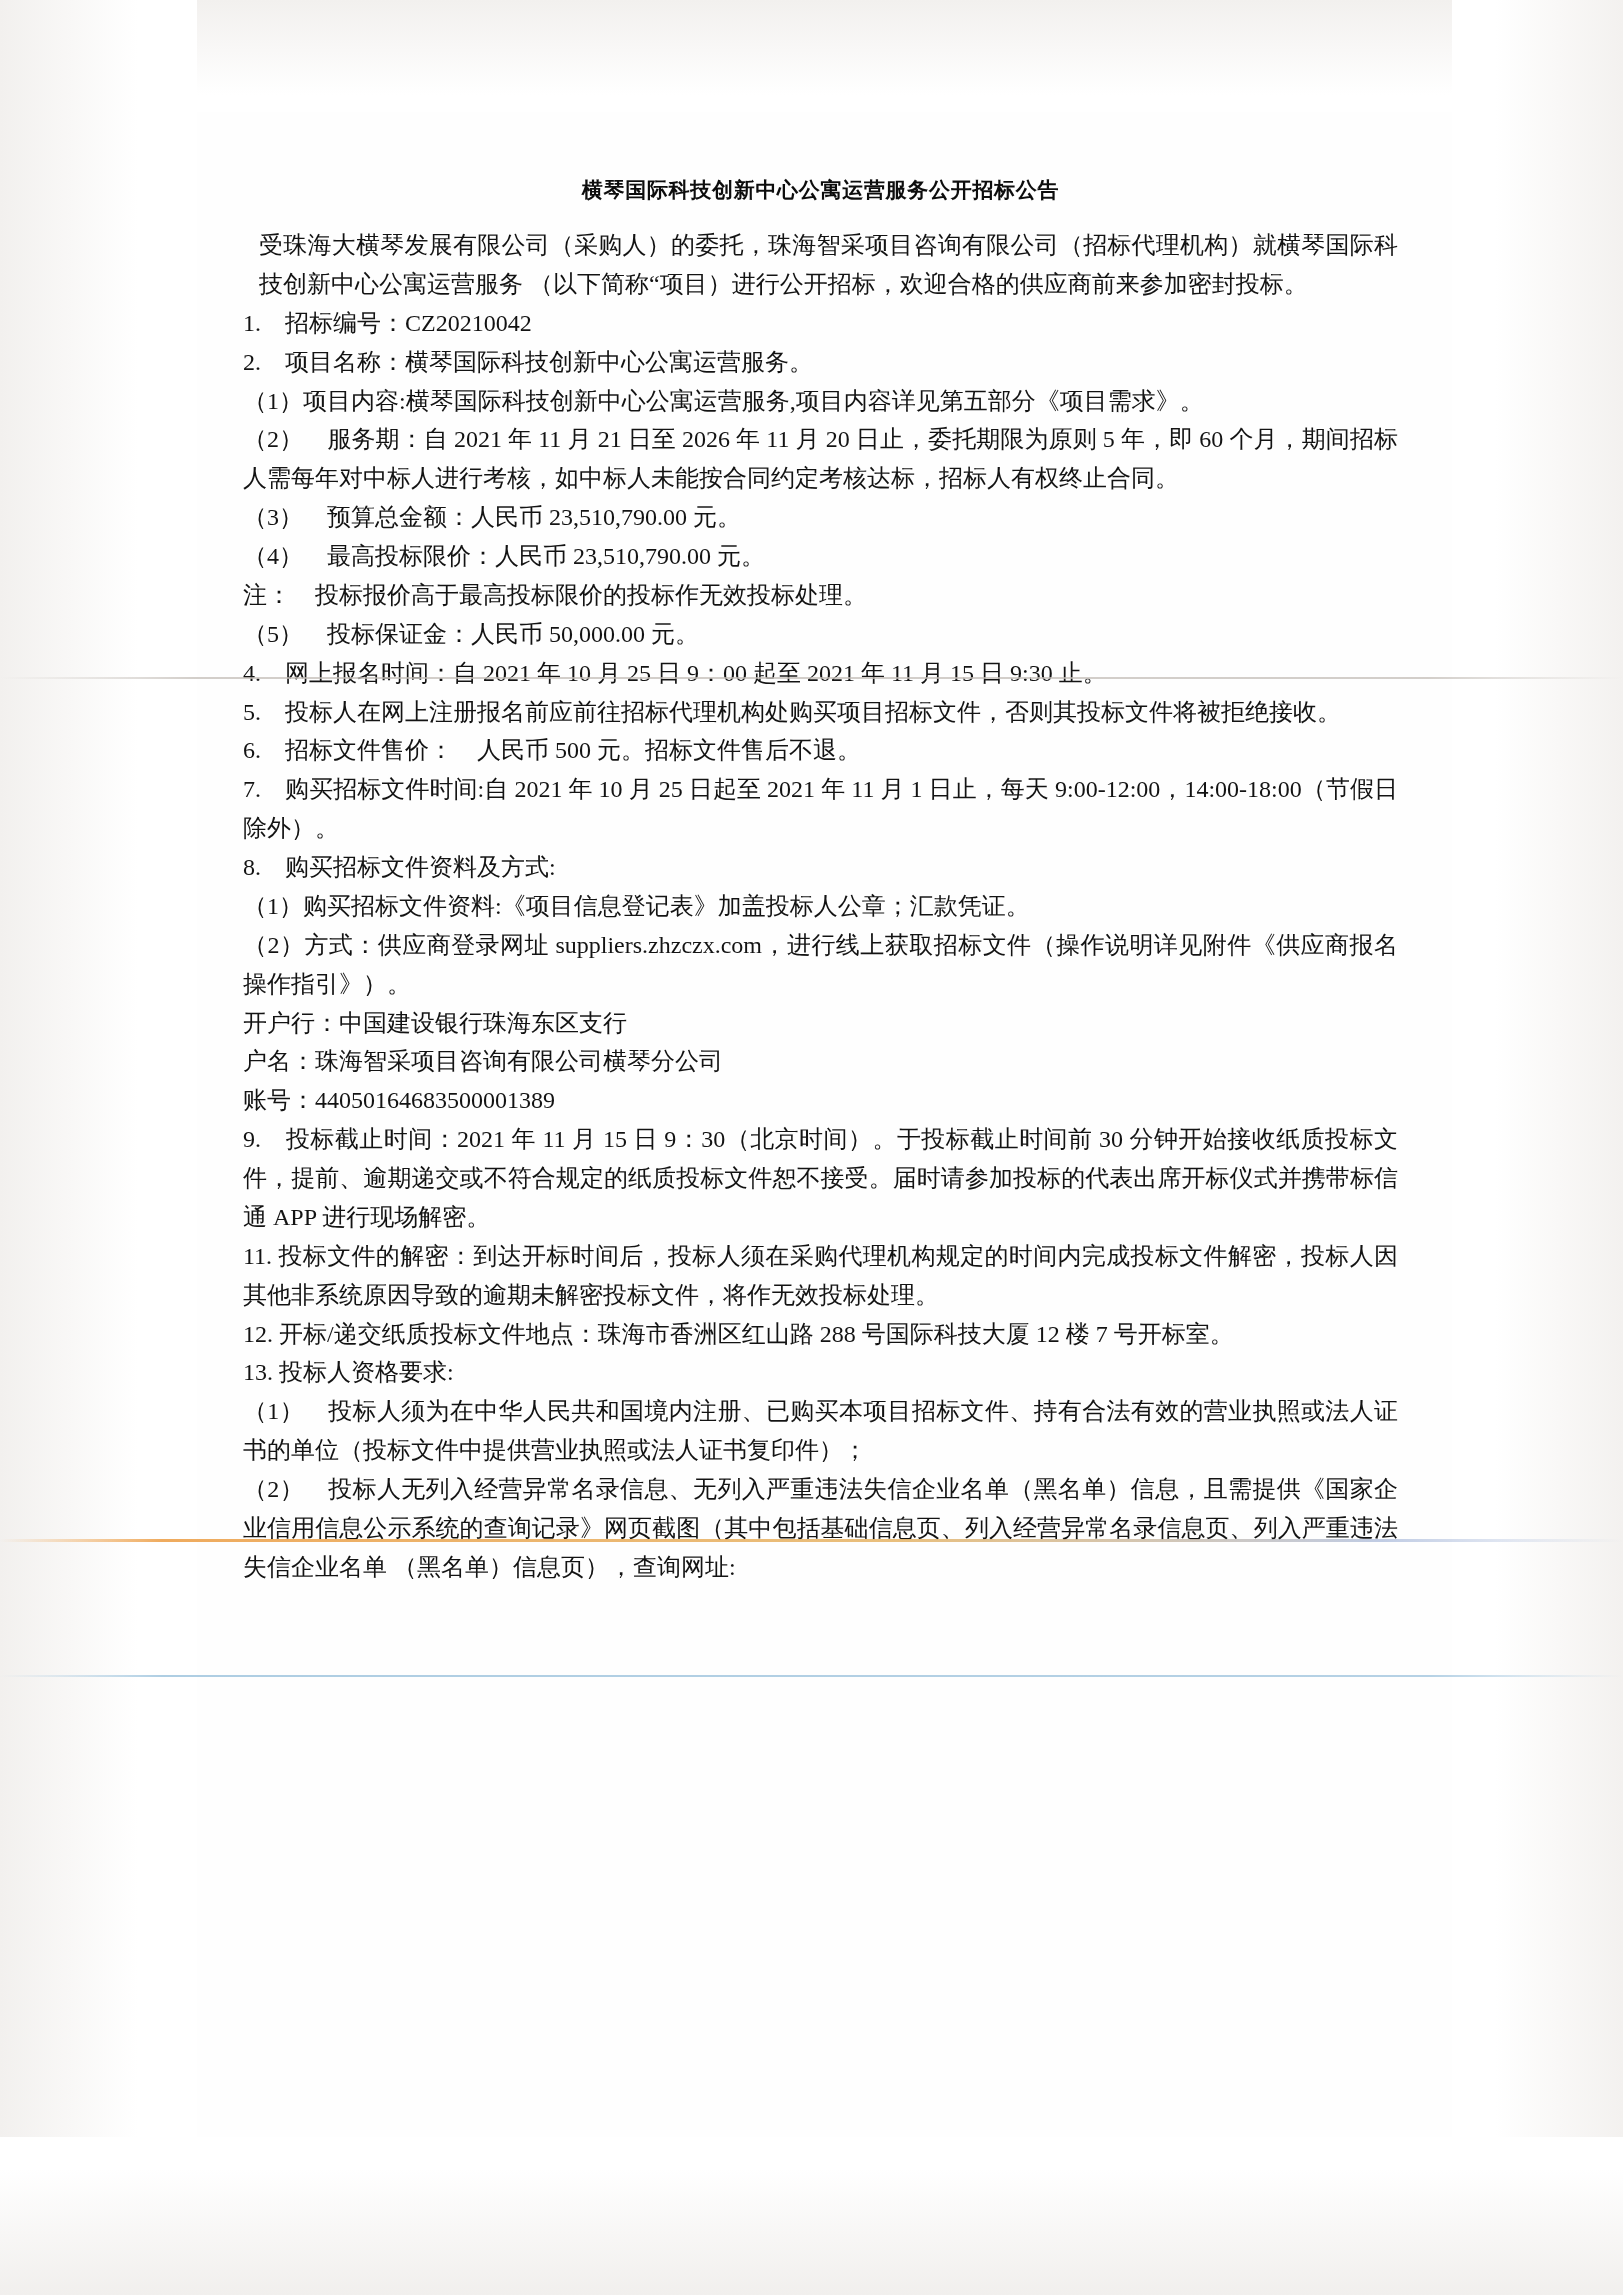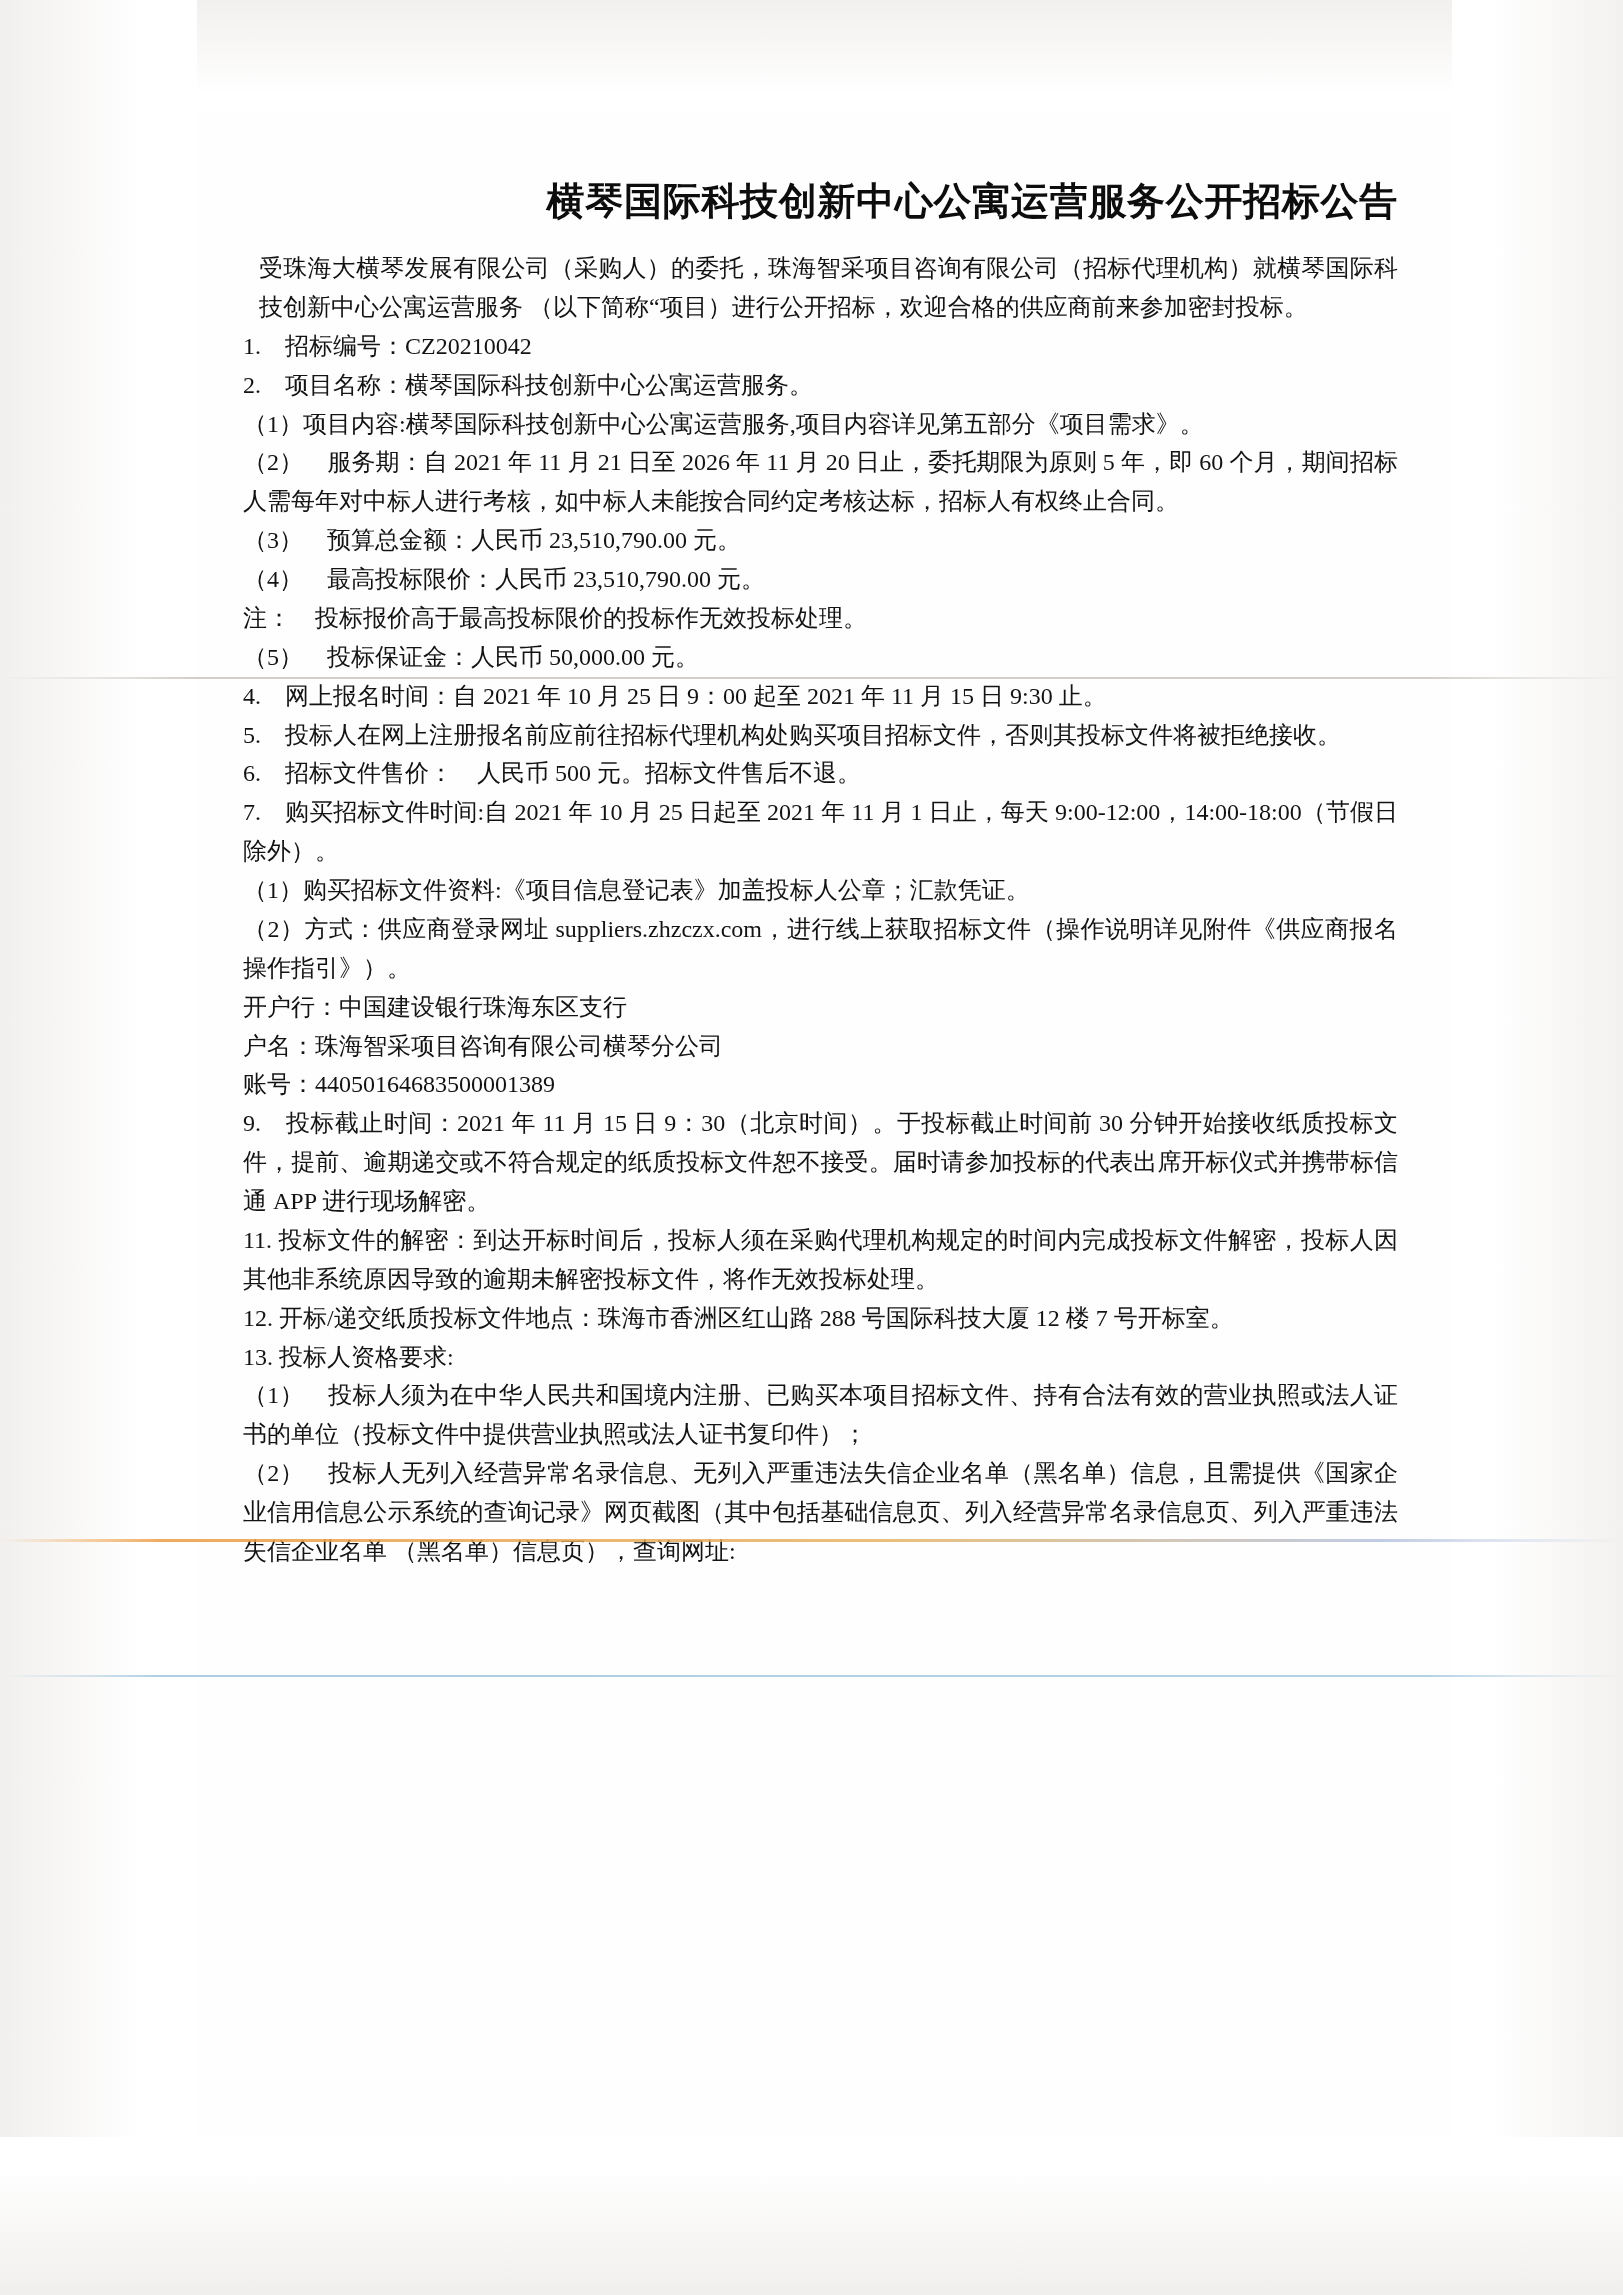--- a/index.html
+++ b/index.html
@@ -53,22 +53,22 @@
   }
   .content {
     position: absolute;
     left: 243px;
     top: 176px;
     width: 1155px;
   }
   .doc-title {
     font-family: Liberation Mono, monospace;
     font-weight: bold;
-    font-size: 38px;
-    text-align: right;
+    font-size: 21px;
+    text-align: center;
     letter-spacing: 0.7px;
     margin: 0 0 22px 0;
     color: #0d0d0d;
   }
   .para {
     font-size: 24px;
     line-height: 1.62;
     margin: 0;
     text-align: justify;
     text-justify: inter-ideograph;
@@ -123,20 +123,21 @@
     <p class="para sub">（1）项目内容:横琴国际科技创新中心公寓运营服务,项目内容详见第五部分《项目需求》。</p>
     <p class="para sub">（2）　服务期：自 2021 年 11 月 21 日至 2026 年 11 月 20 日止，委托期限为原则 5 年，即 60 个月，期间招标人需每年对中标人进行考核，如中标人未能按合同约定考核达标，招标人有权终止合同。</p>
     <p class="para sub">（3）　预算总金额：人民币 23,510,790.00 元。</p>
     <p class="para sub">（4）　最高投标限价：人民币 23,510,790.00 元。</p>
     <p class="para sub">注：　投标报价高于最高投标限价的投标作无效投标处理。</p>
     <p class="para sub">（5）　投标保证金：人民币 50,000.00 元。</p>
     <p class="para">4.　网上报名时间：自 2021 年 10 月 25 日 9：00 起至 2021 年 11 月 15 日 9:30 止。</p>
     <p class="para">5.　投标人在网上注册报名前应前往招标代理机构处购买项目招标文件，否则其投标文件将被拒绝接收。</p>
     <p class="para">6.　招标文件售价：　人民币 500 元。招标文件售后不退。</p>
     <p class="para">7.　购买招标文件时间:自 2021 年 10 月 25 日起至 2021 年 11 月 1 日止，每天 9:00-12:00，14:00-18:00（节假日除外）。</p>
+    <p class="para">8.　购买招标文件资料及方式:</p>
     <p class="para sub">（1）购买招标文件资料:《项目信息登记表》加盖投标人公章；汇款凭证。</p>
     <p class="para sub">（2）方式：供应商登录网址 suppliers.zhzczx.com，进行线上获取招标文件（操作说明详见附件《供应商报名操作指引》）。</p>
     <p class="para">开户行：中国建设银行珠海东区支行</p>
     <p class="para">户名：珠海智采项目咨询有限公司横琴分公司</p>
     <p class="para">账号：44050164683500001389</p>
     <p class="para">9.　投标截止时间：2021 年 11 月 15 日 9：30（北京时间）。于投标截止时间前 30 分钟开始接收纸质投标文件，提前、逾期递交或不符合规定的纸质投标文件恕不接受。届时请参加投标的代表出席开标仪式并携带标信通 APP 进行现场解密。</p>
     <p class="para">11. 投标文件的解密：到达开标时间后，投标人须在采购代理机构规定的时间内完成投标文件解密，投标人因其他非系统原因导致的逾期未解密投标文件，将作无效投标处理。</p>
     <p class="para">12. 开标/递交纸质投标文件地点：珠海市香洲区红山路 288 号国际科技大厦 12 楼 7 号开标室。</p>
     <p class="para">13. 投标人资格要求:</p>
     <p class="para sub">（1）　投标人须为在中华人民共和国境内注册、已购买本项目招标文件、持有合法有效的营业执照或法人证书的单位（投标文件中提供营业执照或法人证书复印件）；</p>

